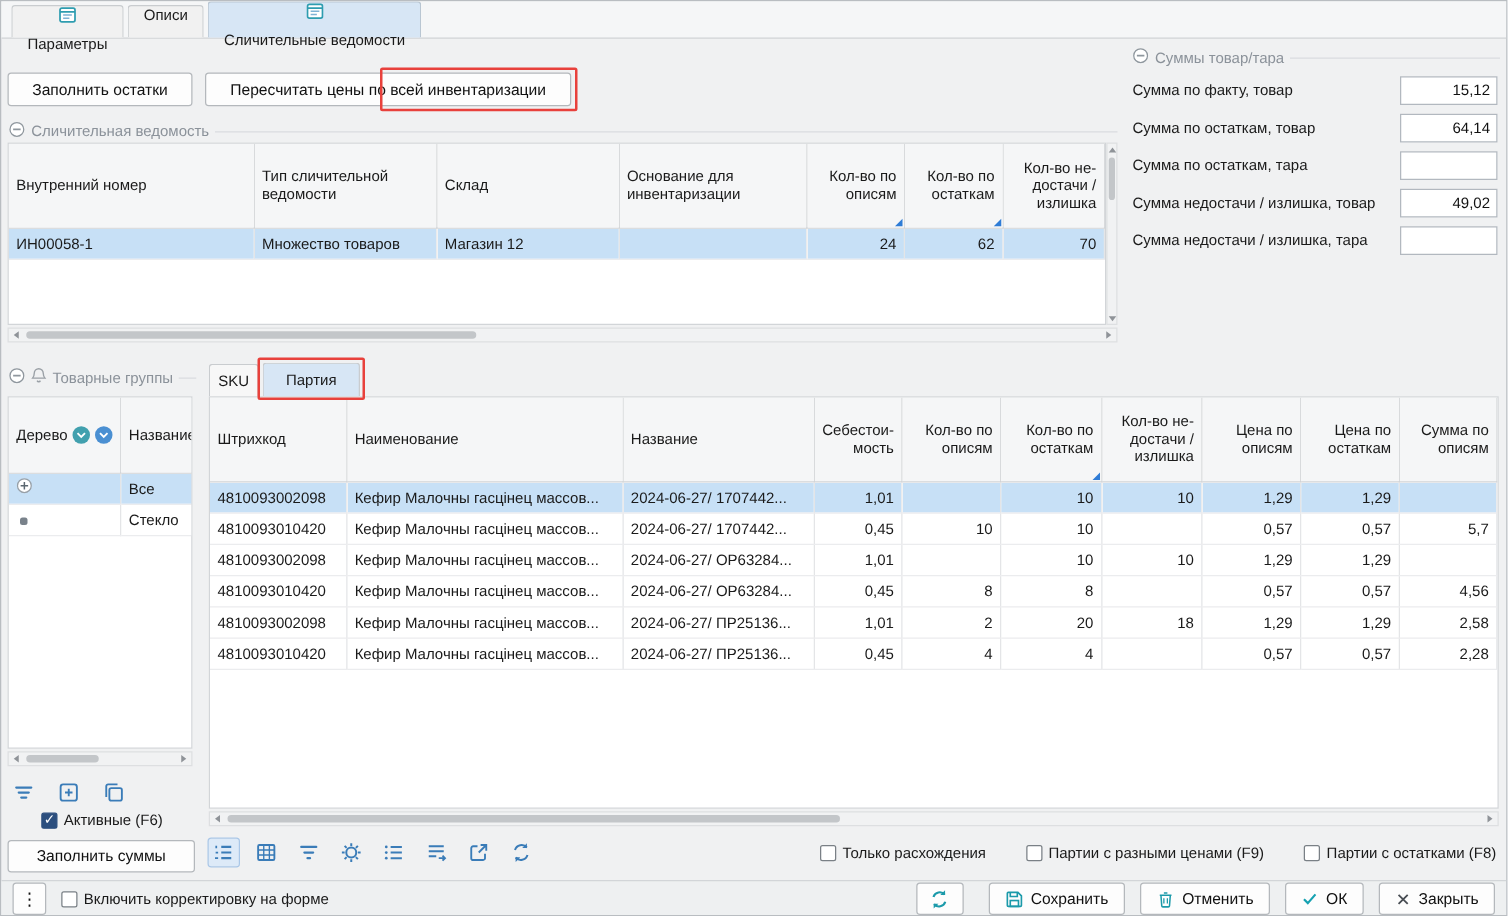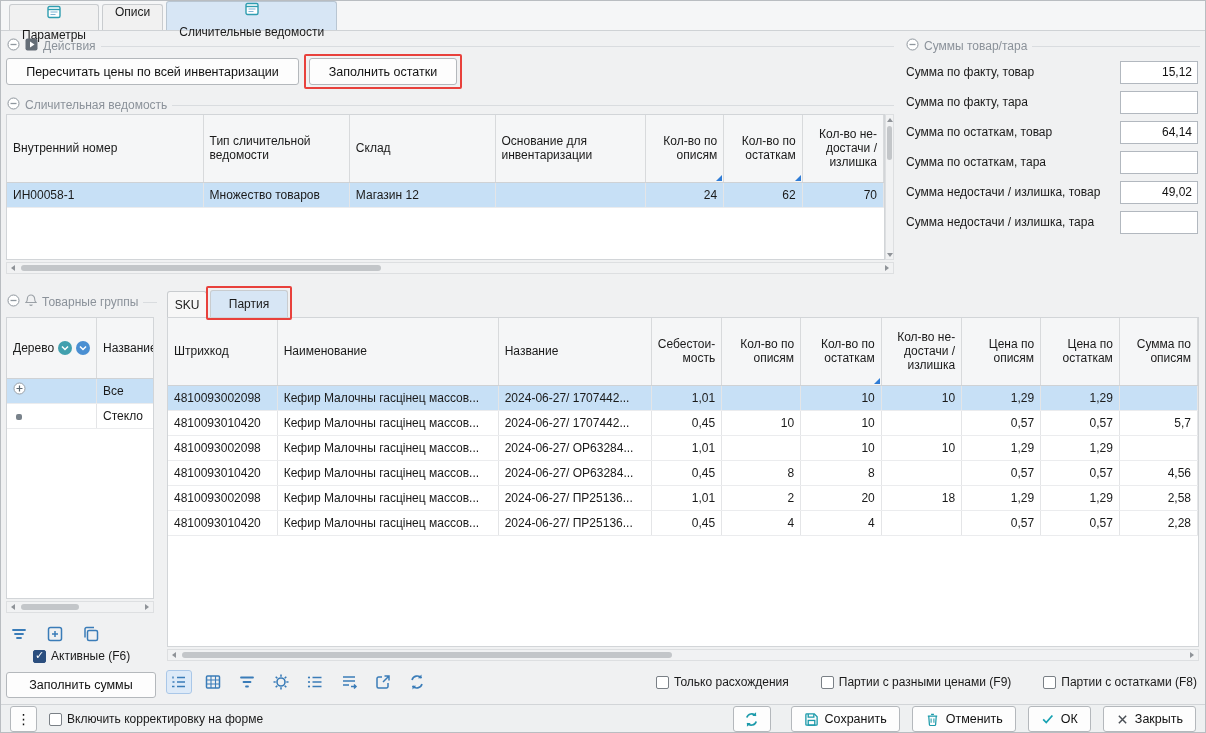--- a/index.html
+++ b/index.html
@@ -130,53 +130,37 @@
     <div class="tab active">
       <span><svg width="14" height="14" viewBox="0 0 14 14">
             <rect x="1" y="1.5" width="12" height="11" rx="1.5" fill="#fff" stroke="#2f9db0" stroke-width="1.4"></rect>
             <path d="M1 4.5h12" stroke="#2f9db0" stroke-width="1.4"></path>
             <path d="M3.5 7h7M3.5 9.5h5" stroke="#7fb3d5" stroke-width="1.2"></path>
           </svg></span>
       <span>Сличительные ведомости</span>
     </div>
   </div>
 
-  <div class="ghead" id="actions-head" style="left:6px; top:37px; width:887px;">
-    <span><svg width="13" height="13" viewBox="0 0 13 13">
-          <circle cx="6.5" cy="6.5" r="5.5" fill="#fff" stroke="#8f979e"></circle>
-          <path d="M3.5 6.5h6" stroke="#8f979e" stroke-width="1.3"></path>
-        </svg></span>
-    <span><svg width="13" height="13" viewBox="0 0 13 13">
-          <rect x="0.5" y="0.5" width="12" height="12" rx="2" fill="#646d76"></rect>
-          <path d="M5 3.5L9.5 6.5L5 9.5z" fill="#fff"></path>
-        </svg></span>
-    <span>Действия</span>
-    <span class="rule"></span>
-  </div>
   <div id="action-buttons">
+    <button class="btn" id="btn-fill">Заполнить остатки</button>
     <button class="btn" id="btn-recalc">Пересчитать цены по всей инвентаризации</button>
-    <button class="btn" id="btn-fill">Заполнить остатки</button>
   </div>
 
   <div class="ghead" id="sums-head" style="left:905px; top:37px; width:294px;">
     <span><svg width="13" height="13" viewBox="0 0 13 13">
           <circle cx="6.5" cy="6.5" r="5.5" fill="#fff" stroke="#8f979e"></circle>
           <path d="M3.5 6.5h6" stroke="#8f979e" stroke-width="1.3"></path>
         </svg></span>
     <span>Суммы товар/тара</span>
     <span class="rule"></span>
   </div>
   <div id="sums-rows">
       <div class="sum-row">
         <span>Сумма по факту, товар</span>
         <input class="fld" readonly="" value="15,12" style="">
-      </div>
-      <div class="sum-row">
-        <span>Сумма по факту, тара</span>
-        <input class="fld" readonly="" value="" style="">
       </div>
       <div class="sum-row">
         <span>Сумма по остаткам, товар</span>
         <input class="fld" readonly="" value="64,14" style="">
       </div>
       <div class="sum-row">
         <span>Сумма по остаткам, тара</span>
         <input class="fld" readonly="" value="" style="">
       </div>
       <div class="sum-row">

